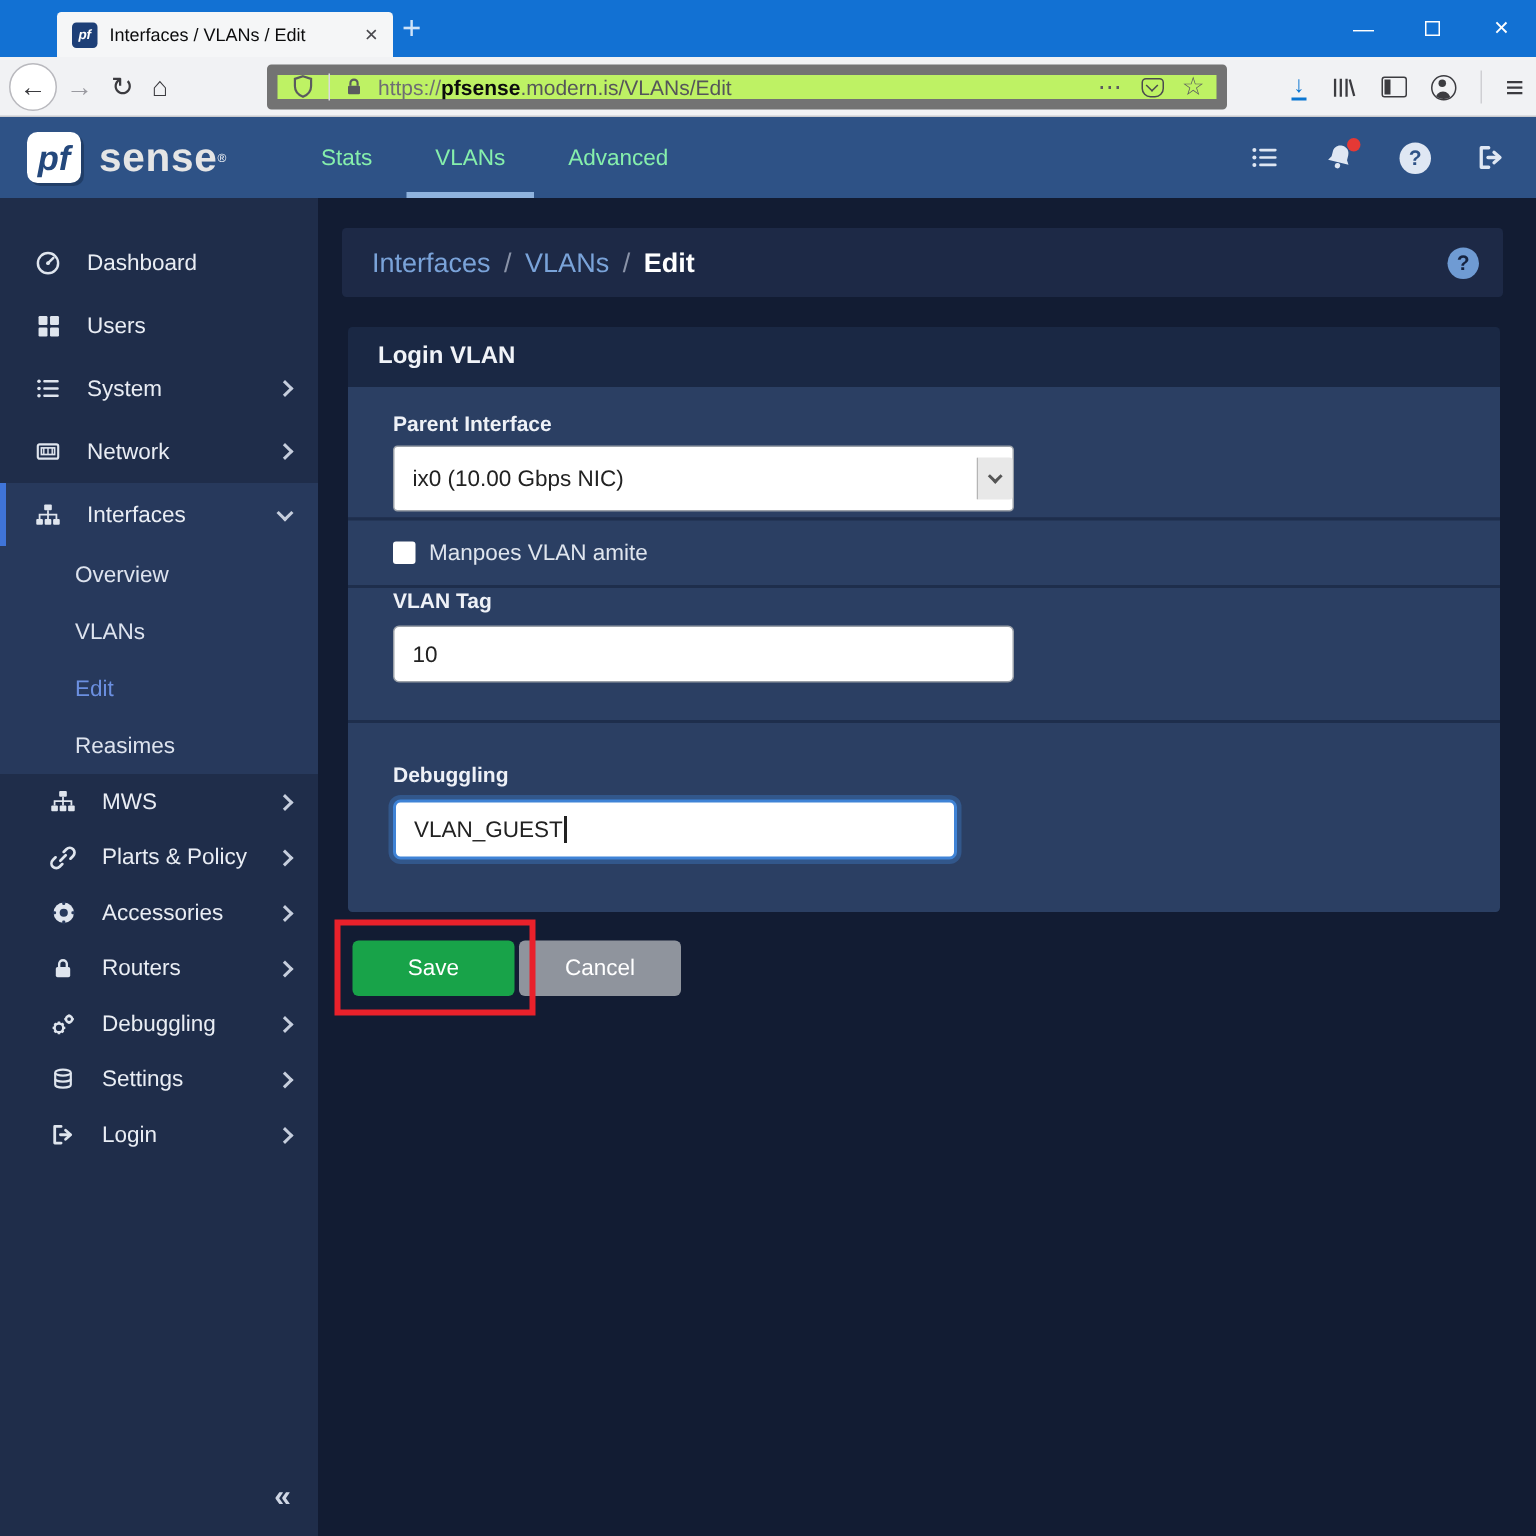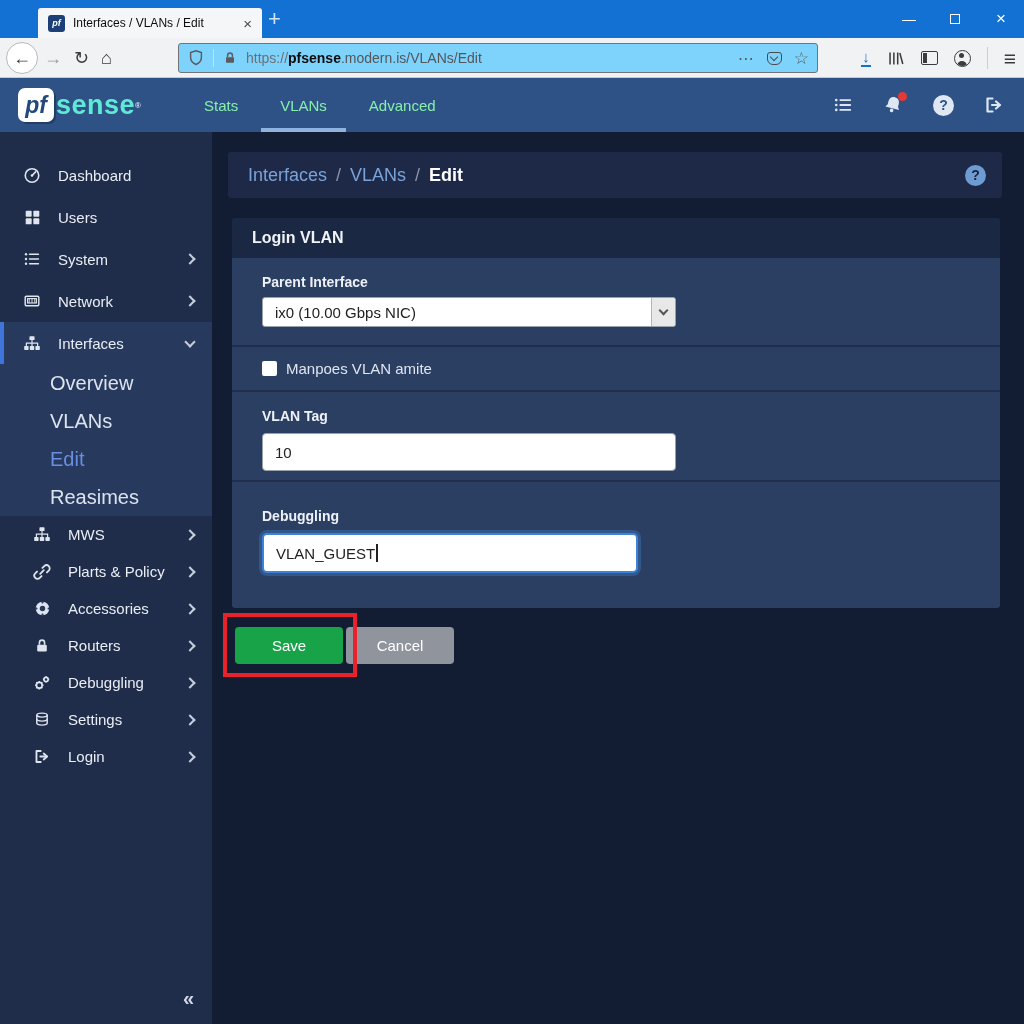--- a/index.html
+++ b/index.html
@@ -15,21 +15,21 @@
   .newtab{position:absolute;left:268px;top:6px;color:#cfe3f8;font-size:22px;font-weight:300;}
   .wincontrols{position:absolute;right:0;top:0;height:38px;display:flex;align-items:center;}
   .winbtn{width:46px;height:30px;display:flex;align-items:center;justify-content:center;color:#fff;font-size:14px;}
   .maxbox{width:10px;height:10px;border:1.5px solid #fff;}
 
   
   .toolbar{position:absolute;left:0;top:38px;width:1024px;height:40px;background:#f1f2f4;border-bottom:1px solid #c9cace;display:flex;align-items:center;}
   .navbtn{font-size:18px;color:#3b3b3f;margin:0 6px;line-height:1;}
   .backcircle{width:32px;height:32px;border-radius:50%;background:#fff;border:1px solid #b9b9be;display:flex;align-items:center;justify-content:center;margin-left:6px;}
   .fwd{color:#9a9aa0;}
-  .addressbar{position:absolute;left:178px;top:5px;width:640px;height:30px;background:#7dd3fc;border:1px solid #737373;border-radius:3px;display:flex;align-items:center;padding:0 8px;}
+  .addressbar{position:absolute;left:178px;top:5px;width:640px;height:30px;background:#bef264;border:7px solid #737373;border-radius:3px;display:flex;align-items:center;padding:0 8px;}
   .ab-sep{width:1px;height:18px;background:#d9d9dd;margin:0 8px;}
   .urltext{font-size:14px;white-space:nowrap;flex:1;margin-left:8px;}
   .url-scheme{color:#6e6e73;}
   .url-host{color:#0c0c0d;font-weight:bold;}
   .url-rest{color:#55555a;}
   .ab-right{display:flex;align-items:center;gap:12px;margin-left:8px;}
   .dots{color:#5a5a5f;font-size:16px;letter-spacing:1px;}
   .star{color:#5a5a5f;font-size:17px;}
   .pocket{width:15px;height:13px;border:1.6px solid #4a4a4f;border-radius:3px 3px 6px 6px;position:relative;}
   .pocket::after{content:"";position:absolute;width:5px;height:5px;border-right:1.6px solid #4a4a4f;border-bottom:1.6px solid #4a4a4f;transform:rotate(45deg);top:1.5px;left:3px;}
@@ -40,62 +40,62 @@
   .acct{width:17px;height:17px;border:1.7px solid #3c3c40;border-radius:50%;position:relative;overflow:hidden;}
   .acct::before{content:"";position:absolute;top:2.5px;left:4.5px;width:5px;height:5px;border-radius:50%;background:#3c3c40;}
   .acct::after{content:"";position:absolute;bottom:-1px;left:2px;width:10px;height:6px;border-radius:5px 5px 0 0;background:#3c3c40;}
   .tb-sep{width:1px;height:22px;background:#cfcfd3;}
   .hamb{font-size:21px;color:#3b3b3f;font-weight:bold;line-height:1;}
 
   
   .appheader{position:absolute;left:0;top:78px;width:1024px;height:54px;background:#2e5286;display:flex;align-items:center;}
   .brand{display:flex;align-items:center;margin-left:18px;}
   .brand-box{width:36px;height:34px;background:#fff;border-radius:7px;color:#24487c;font-weight:bold;font-style:italic;font-size:23px;display:flex;align-items:center;justify-content:center;box-shadow:2px 2px 0 rgba(10,25,50,.35);}
-  .brand-rest{color:#5eead4;font-size:27px;font-weight:bold;letter-spacing:.5px;margin-left:2px;}
+  .brand-rest{color:#e5e5e5;font-size:27px;font-weight:bold;letter-spacing:.5px;margin-left:12px;}
   .brand-reg{color:#fff;font-size:8px;vertical-align:super;}
   .mainnav{display:flex;margin-left:42px;height:54px;}
   .navitem{position:relative;color:#86efac;font-size:15px;padding:0 21px;display:flex;align-items:center;height:54px;}
   .navitem.active::after{content:"";position:absolute;left:2px;right:2px;bottom:0;height:4px;background:#8fb3de;}
   .hdr-icons{position:absolute;right:20px;top:0;height:54px;display:flex;align-items:center;gap:30px;}
   .hdr-ic{position:relative;display:flex;align-items:center;justify-content:center;}
   .helpcirc{width:21px;height:21px;border-radius:50%;background:#dfe7f3;color:#2e5286;font-weight:bold;font-size:14px;display:flex;align-items:center;justify-content:center;}
   .belldot{position:absolute;top:-3px;right:-4px;width:9px;height:9px;border-radius:50%;background:#e53935;}
 
   
   .sidebar{position:absolute;left:0;top:132px;width:212px;bottom:0;background:#1f2d4a;padding-top:22px;}
   .srow{height:42px;display:flex;align-items:center;padding:0 18px 0 22px;color:#e9edf4;font-size:15px;position:relative;}
   .srow .sicon{width:20px;margin-right:16px;display:flex;justify-content:center;}
   .srow .slabel{flex:1;}
   .expblock{background:#27395c;}
   .srow.current::before{content:"";position:absolute;left:0;top:0;bottom:0;width:4px;background:#3f74d8;}
-  .subrow{height:38px;display:flex;align-items:center;padding-left:50px;color:#dde3ee;font-size:20px;}
+  .subrow{height:38px;display:flex;align-items:center;padding-left:50px;color:#dde3ee;font-size:15px;}
   .subrow.activesub{color:#6b8fe0;}
   .lowrow{height:37px;padding-left:32px;}
   .chev{width:8px;height:8px;border-top:2px solid #c6cedd;border-right:2px solid #c6cedd;transform:rotate(45deg);flex:0 0 auto;}
   .chev.down{transform:rotate(135deg);margin-top:-3px;}
   .collapse{position:absolute;right:18px;bottom:14px;color:#cfd6e4;font-size:20px;font-weight:bold;}
 
   
   .main{position:absolute;left:212px;top:132px;right:0;bottom:0;background:#121c33;}
   .breadcrumbbar{position:absolute;left:16px;top:20px;width:774px;height:46px;background:#1d2946;border-radius:3px;display:flex;align-items:center;padding:0 16px 0 20px;}
   .bc-link{color:#7aa3d9;font-size:18px;}
   .bc-sep{color:#8a93a8;font-size:18px;margin:0 9px;}
   .bc-current{color:#fff;font-size:18px;font-weight:bold;}
   .bc-help{margin-left:auto;width:21px;height:21px;border-radius:50%;background:#6f9bd3;color:#16233f;font-weight:bold;font-size:14px;display:flex;align-items:center;justify-content:center;}
 
   .panel{position:absolute;left:20px;top:86px;width:768px;border-radius:3px;overflow:hidden;}
   .panel-header{height:40px;background:#1a2844;display:flex;align-items:center;padding-left:20px;color:#f0f3f8;font-size:16px;font-weight:bold;}
   .prow{background:#2b3f63;padding-left:30px;position:relative;}
   .prow + .prow{border-top:2px solid #1e2e4c;}
   .prow-pi{height:87px;padding-top:16px;}
   .prow-cb{height:45px;display:flex;align-items:center;}
-  .prow-vt{height:90px;padding-top:16px;}
+  .prow-vt{height:90px;}
   .prow-desc{height:128px;padding-top:26px;}
   .flabel{color:#eef1f7;font-size:14px;font-weight:bold;display:block;}
-  .selectbox{margin-top:7px;width:414px;height:30px;background:#fff;border:1px solid #9aa0a8;border-radius:3px;display:flex;align-items:center;position:relative;}
+  .selectbox{margin-top:7px;width:414px;height:44px;background:#fff;border:1px solid #9aa0a8;border-radius:3px;display:flex;align-items:center;position:relative;}
   .select-value{font-size:15px;color:#222;padding-left:12px;flex:1;}
   .select-btn{width:24px;height:28px;background:#e8e8e8;border-left:1px solid #b5b5b5;border-radius:0 2px 2px 0;display:flex;align-items:center;justify-content:center;}
   .select-btn .chevd{width:7px;height:7px;border-right:2px solid #555;border-bottom:2px solid #555;transform:rotate(45deg);margin-top:-3px;}
   .checkbox{width:15px;height:15px;background:#fff;border-radius:2px;margin-right:9px;flex:0 0 auto;}
   .cb-label{color:#dfe5ee;font-size:15px;}
   .textinput{margin-top:9px;width:414px;height:38px;background:#fff;border:1px solid #9aa0a8;border-radius:4px;font-size:15px;color:#222;padding:0 12px;display:block;}
   .descinput{margin-top:9px;width:376px;height:40px;background:#fff;border:2px solid #3f83d6;border-radius:5px;box-shadow:0 0 0 3px rgba(63,131,214,.35);display:flex;align-items:center;padding:0 12px;font-size:15px;color:#222;}
   .caret{display:inline-block;width:1.5px;height:18px;background:#222;margin-left:1px;}
 
   .btnrow{position:absolute;left:23px;top:495px;display:flex;gap:3px;}

